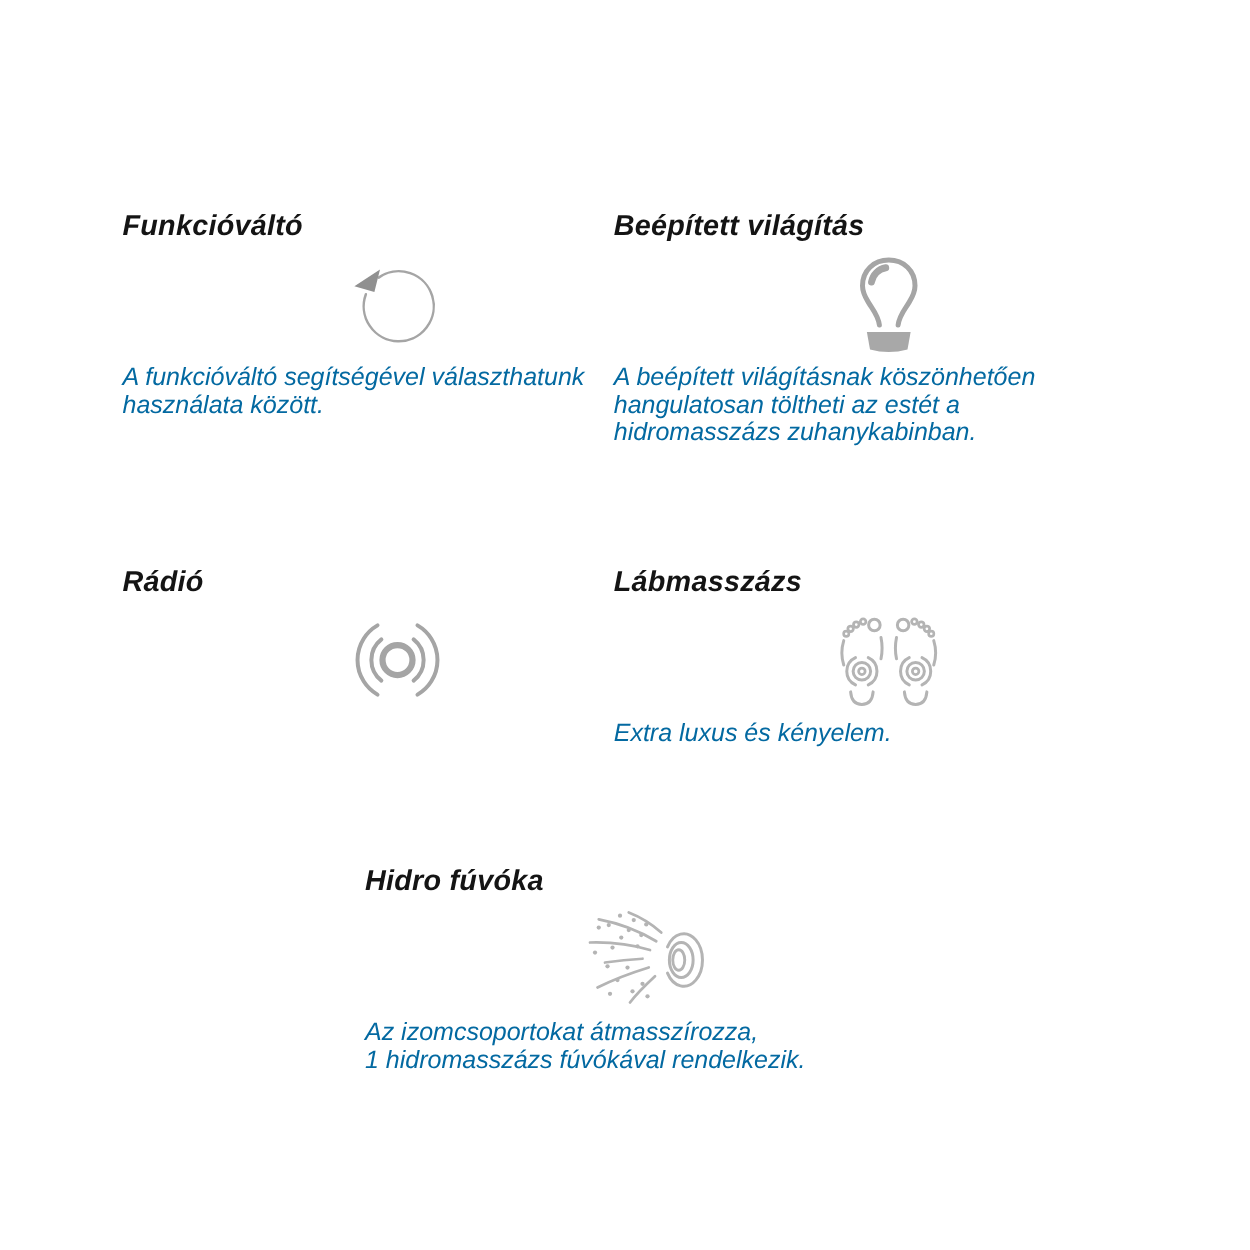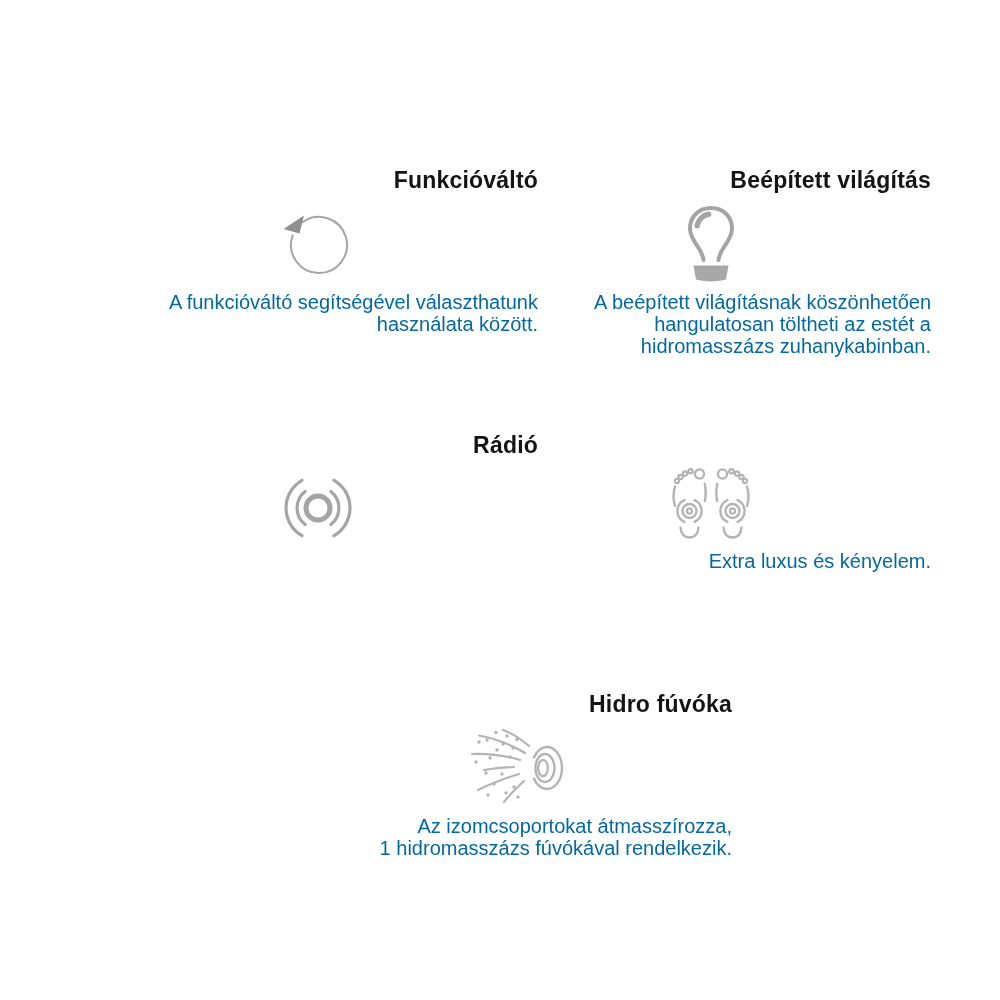--- a/index.html
+++ b/index.html
@@ -3,24 +3,24 @@
 <meta charset="utf-8">
 <style>
   html,body { margin:0; padding:0; }
   body {
     width:1000px; height:1000px;
     background:#ffffff;
     font-family:"Liberation Sans", sans-serif;
     position:relative;
     overflow:hidden;
   }
-  .feature { position:absolute; width:440px; text-align:right; }
+  .feature { position:absolute; width:440px; text-align:left;font-style:italic; }
   .f1 { left:98px;  top:167px; }
   .f2 { left:491px; top:167px; }
-  .f3 { left:98px;  top:432px; }
+  .f3 { left:98px;  top:452px; }
   .f4 { left:491px; top:452px; }
   .f5 { left:292px; top:691px; }
   .ftitle {
     margin:0;
     font-size:23px; font-weight:bold; color:#141414;
     letter-spacing:0.2px; line-height:26px;
   }
   .ficon {
     height:82px; margin-top:9px;
     display:flex; align-items:center; justify-content:center;
@@ -74,20 +74,21 @@
         <circle class="ic-stroke" stroke-width="5" cx="40" cy="36" r="12"></circle>
         <path class="ic-stroke" stroke-width="3.2" d="M 52.9 19.5 A 21 21 0 0 1 52.9 52.5"></path>
         <path class="ic-stroke" stroke-width="3.2" d="M 27.1 19.5 A 21 21 0 0 0 27.1 52.5"></path>
         <path class="ic-stroke" stroke-width="3.2" d="M 56 8.3 A 32 32 0 0 1 56 63.7"></path>
         <path class="ic-stroke" stroke-width="3.2" d="M 24 8.3 A 32 32 0 0 0 24 63.7"></path>
       </svg>
     </div>
   </section>
 
   <section class="feature f4">
+    <h2 class="ftitle">Lábmasszázs</h2>
     <div class="ficon">
       <svg width="84" height="74" viewBox="0 0 84 74" aria-hidden="true">
         <g id="foot">
           <circle class="ic-light" stroke-width="2.4" cx="30.5" cy="9" r="4.6"></circle>
           <circle class="ic-light" stroke-width="2.2" cx="21.5" cy="6.3" r="2.2"></circle>
           <circle class="ic-light" stroke-width="2.2" cx="16" cy="8.6" r="2.2"></circle>
           <circle class="ic-light" stroke-width="2.2" cx="11.5" cy="12" r="2.2"></circle>
           <circle class="ic-light" stroke-width="2.1" cx="8" cy="16" r="2.1"></circle>
           <path class="ic-light" stroke-width="2.4" d="M 6 21.5 C 4 28, 3.8 34, 6 41"></path>
           <path class="ic-light" stroke-width="2.4" d="M 35.8 19 C 37 25, 37 30.5, 35.8 36"></path>

